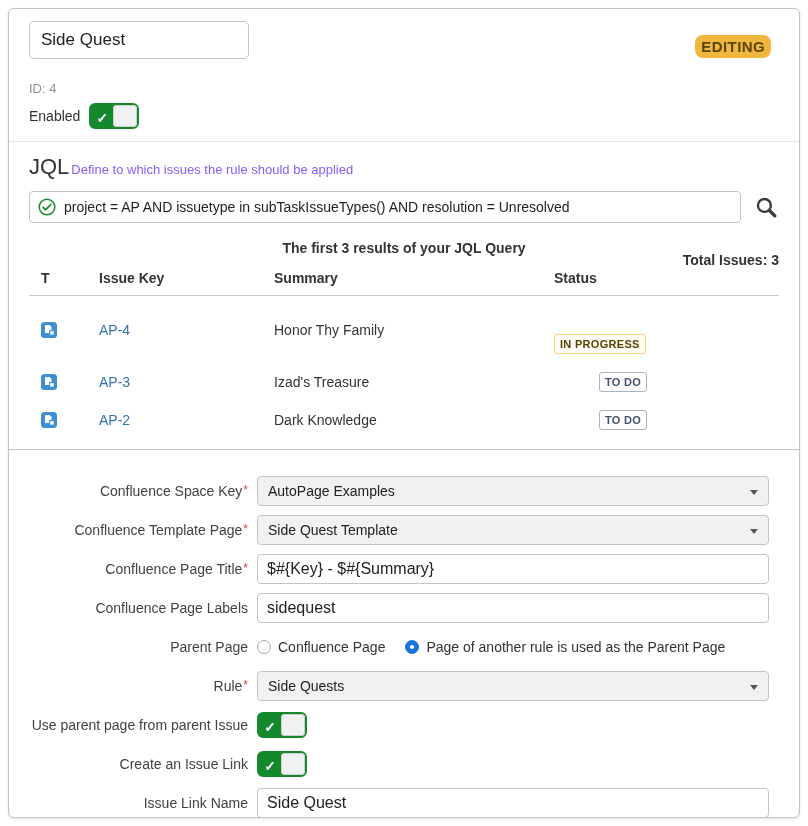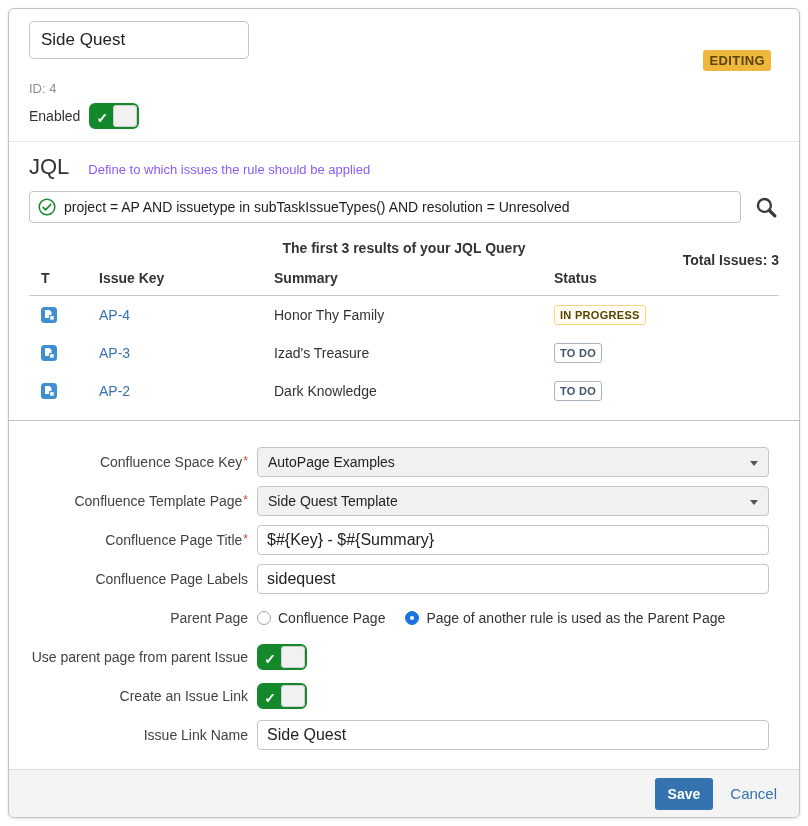--- a/index.html
+++ b/index.html
@@ -7,36 +7,36 @@
     font-family:"Liberation Sans", sans-serif; }
   .panel { position:relative; margin:8px; width:792px; height:810px; background:#fff;
     border:1px solid #c3c3c3; border-radius:6px; box-shadow:0 1px 3px rgba(0,0,0,.12);
     display:flex; flex-direction:column; }
 
   
   .section-top { padding:12px 20px 12px; position:relative; }
   .name-input { width:220px; height:38px; font-size:17px; padding:0 11px; color:#222;
     border:1px solid #c4c4c4; border-radius:5px; outline:none;
     font-family:"Liberation Sans", sans-serif; }
-  .editing-badge { position:absolute; top:41px; right:28px; background:#efb73e; color:#5a4503;
-    font-size:13px; font-weight:bold; padding:3px 6px; border-radius:3px; letter-spacing:.4px; }
+  .editing-badge { position:absolute; top:26px; right:28px; background:#efb73e; color:#5a4503;
+    font-size:15px; font-weight:bold; padding:3px 6px; border-radius:8px; letter-spacing:.4px; }
   .id-text { margin-top:22px; color:#919191; font-size:13px; }
   .enabled-row { margin-top:7px; display:flex; align-items:center; gap:9px; font-size:14px; color:#333; }
 
   .toggle { width:50px; height:26px; background:#14892c; border:2px solid #14892c;
     border-radius:6px; display:flex; align-items:stretch; cursor:pointer; flex:0 0 auto; }
   .toggle .check { flex:1; text-align:center; color:#fff; font-size:14px; font-weight:bold; line-height:26px; }
   .toggle .knob { width:24px; background:#f1f1f1; border-radius:4px; box-shadow:inset 0 0 0 1px #cfcfcf; }
 
   .divider-light { border:none; border-top:1px solid #e7e7e7; }
   .divider-dark  { border:none; border-top:1px solid #c3c3c3; }
 
   
   .section-jql { padding:12px 20px 10px; }
-  .jql-heading { display:flex; align-items:baseline; gap:19px; }
+  .jql-heading { display:flex; align-items:baseline; gap:2px; }
   .jql-title { font-size:22px; color:#333; font-weight:normal; }
   .jql-desc { font-size:13px; color:#8b5cf6; }
   .jql-row { display:flex; align-items:center; margin-top:11px; }
   .jql-input-wrap { position:relative; flex:1; }
   .jql-input { width:100%; height:32px; padding:0 10px 0 34px; font-size:14px; color:#222;
     border:1px solid #c4c4c4; border-radius:4px; outline:none;
     font-family:"Liberation Sans", sans-serif; }
   .check-circle { position:absolute; left:9px; top:7px; width:18px; height:18px; }
   .search-btn { margin-left:13px; width:25px; height:25px; background:none; border:none; cursor:pointer; padding:0; }
 
@@ -47,22 +47,22 @@
   table { width:100%; border-collapse:collapse; margin-top:3px; }
   th { text-align:left; font-size:14px; color:#333; font-weight:bold;
     padding:10px 0 9px; border-bottom:1px solid #c9c9c9; }
   td { padding:9px 0; font-size:14px; color:#333; vertical-align:middle; }
   th:first-child, td:first-child { padding-left:12px; }
   .col-t { width:70px; } .col-key { width:175px; } .col-summary { width:280px; }
   .issue-link { color:#3572b0; text-decoration:none; cursor:pointer; }
   .type-icon { width:16px; height:16px; display:block; }
   .lozenge { display:inline-block; font-size:11px; font-weight:bold; padding:3px 5px;
     border-radius:3px; letter-spacing:.3px; border:1px solid; }
-  .loz-yellow { background:#fffdf6; border-color:#f7d67d; color:#594300; }
-  .loz-gray   { background:#fff;    border-color:#a8b3c4; color:#42526e; }
+  .loz-yellow { background:#fffdf6; border-color:#f7d67d; color:#594300;margin-top:29px; }
+  .loz-gray   { background:#fff;    border-color:#a8b3c4; color:#42526e;margin-left:45px; }
 
   
   .section-form { padding:26px 30px 10px 20px; }
   .f-row { display:flex; align-items:center; margin-bottom:9px; min-height:30px; }
   .f-label { width:228px; flex:0 0 228px; text-align:right; padding-right:9px;
     font-size:14px; color:#424242; }
   .req { color:#d04437; font-size:12px; vertical-align:top; margin-left:1px; }
   .f-control { flex:1; display:flex; align-items:center; }
   .select { position:relative; width:100%; height:30px; background:#f1f1f1;
     border:1px solid #c4c4c4; border-radius:4px; display:flex; align-items:center;
@@ -242,20 +242,31 @@
           <span class="radio-option">
             <span class="radio checked">
                 <span class="dot"></span>
               </span>
             <span>Page of another rule is used as the Parent Page</span>
           </span>
         </div>
       </div>
     </div>
 
+    <div class="f-row">
+      <div class="f-label">
+        <span>Rule</span><sup class="req">*</sup>
+      </div>
+      <div class="f-control">
+        <div class="select">
+          <span>Side Quests</span>
+          <span class="chevron-down"></span>
+        </div>
+      </div>
+    </div>
 
     <div class="f-row">
       <div class="f-label">
         <span>Use parent page from parent Issue</span>
       </div>
       <div class="f-control">
         <span class="toggle">
           <span class="check">✓</span>
           <span class="knob"></span>
         </span>

